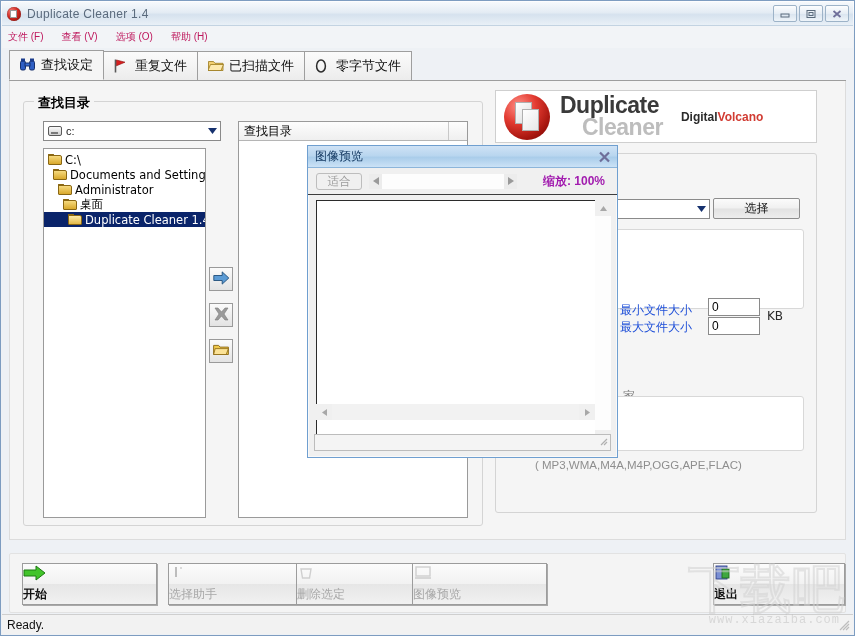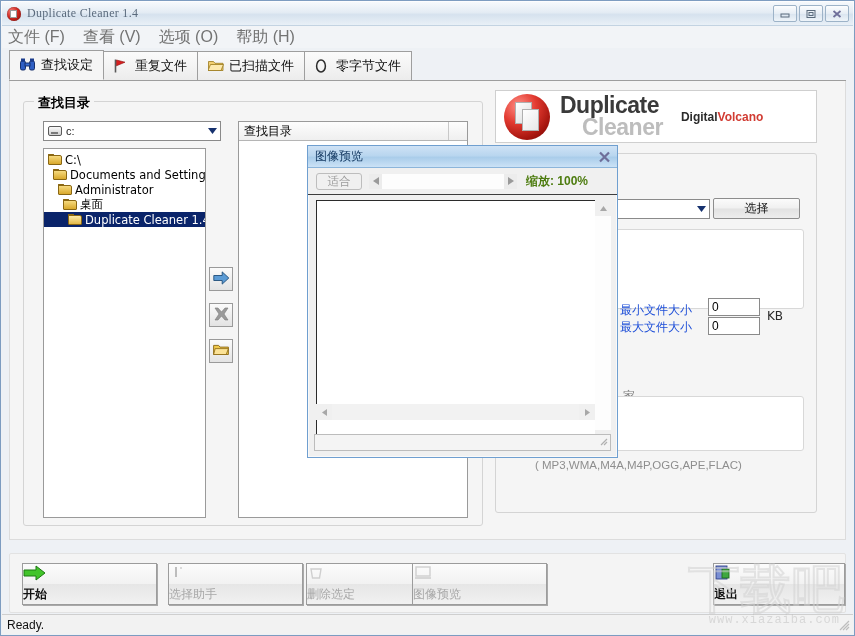--- a/index.html
+++ b/index.html
@@ -35,40 +35,40 @@
     border-radius:50%;
     background: radial-gradient(circle at 30% 28%, #f47b74 0%, #d12a22 45%, #8e0f0b 100%);
     box-shadow: inset 0 0 1px #5d0704;
   }
   .title-icon .sheet {
     position:absolute; left:4px; top:4px; width:7px; height:8px;
     background:#fff; border:1px solid #9a9a9a;
   }
   .title-text {
     color:#5b6b7d; font-size:12px; letter-spacing:0.3px;
-    font-family:Liberation Serif, serif;
+    font-family:Liberation Sans, sans-serif;
     white-space: nowrap;
   }
   .win-buttons { margin-left:auto; display:flex; gap:2px; padding-right:4px; }
   .win-btn {
     width:24px; height:17px;
     background: linear-gradient(180deg,#fcfdfe 0%, #e7eef5 50%, #d9e4ef 51%, #eef4f9 100%);
     border:1px solid #9db3c8; border-radius:2px;
     display:flex; align-items:center; justify-content:center;
     color:#5a6b7c;
   }
   .win-btn svg { display:block; }
 
   
   .menubar {
     position:absolute; left:1px; top:25px; right:1px; height:22px;
     display:flex; align-items:center; padding-left:6px; gap:18px;
     background:#f2f4f7;
   }
-  .menu-item { color:#737373; font-size:16px; cursor:default; white-space:nowrap; }
+  .menu-item { color:#be185d; font-size:10px; cursor:default; white-space:nowrap; }
 
   
   .tabstrip {
     position:absolute; left:8px; top:50px; right:8px; height:30px;
     border-bottom:1px solid #9e9e9e;
     display:flex; align-items:flex-end;
   }
   .tab {
     height:29px; display:flex; align-items:center; gap:6px;
     padding:0 10px; font-size:13px; color:#111;
@@ -272,21 +272,21 @@
     width:46px; height:17px; border:1px solid #bdbdbd; border-radius:3px;
     background:#f0f0f0; color:#9b9b9b; font-size:11.5px;
     display:flex; align-items:center; justify-content:center;
   }
   .dlg-slider {
     margin-left:7px; height:15px; width:148px;
     display:flex; align-items:center;
   }
   .sl-arrow { width:13px; height:15px; background:#ececec; display:flex; align-items:center; justify-content:center;}
   .sl-track { flex:1; height:15px; background:#fdfdfd; }
-  .zoom-lbl { margin-left:9px; font-size:12px; font-weight:bold; color:#4d7c0f; white-space:nowrap;}
+  .zoom-lbl { margin-left:26px; font-size:12px; font-weight:bold; color:#a21caf; white-space:nowrap;}
   .dlg-img-area {
     position:absolute; left:8px; top:54px; width:281px; height:347px;
     background:#fff; border:1px solid #2b2b2b;
   }
   .dlg-vscroll {
     position:absolute; right:6px; top:54px; width:16px; height:347px;
     background:#f2f2f2; display:flex; flex-direction:column;
   }
   .dlg-hscroll {
     position:absolute; left:8px; bottom:32px; right:22px; height:16px;
@@ -537,21 +537,21 @@
     </div>
     <div class="bigbtn disabled" style="left:158px;">
       <span>
         <svg width="20" height="16" viewBox="0 0 20 16">
           <line x1="7" y1="2" x2="7" y2="12" stroke="#bdbdbd" stroke-width="2"></line>
           <circle cx="12" cy="3" r="1" fill="#cfcfcf"></circle>
         </svg>
       </span>
       <span class="cap">选择助手</span>
     </div>
-    <div class="bigbtn disabled" style="left:286px;margin-left:10px;">
+    <div class="bigbtn disabled" style="left:286px;">
       <span>
         <svg width="18" height="16" viewBox="0 0 18 16">
           <path d="M4 4 h10 l-1.5 9 h-7 z" fill="none" stroke="#cfcfcf" stroke-width="1.4"></path>
         </svg>
       </span>
       <span class="cap">删除选定</span>
     </div>
     <div class="bigbtn disabled" style="left:402px;">
       <span>
         <svg width="20" height="16" viewBox="0 0 20 16">

